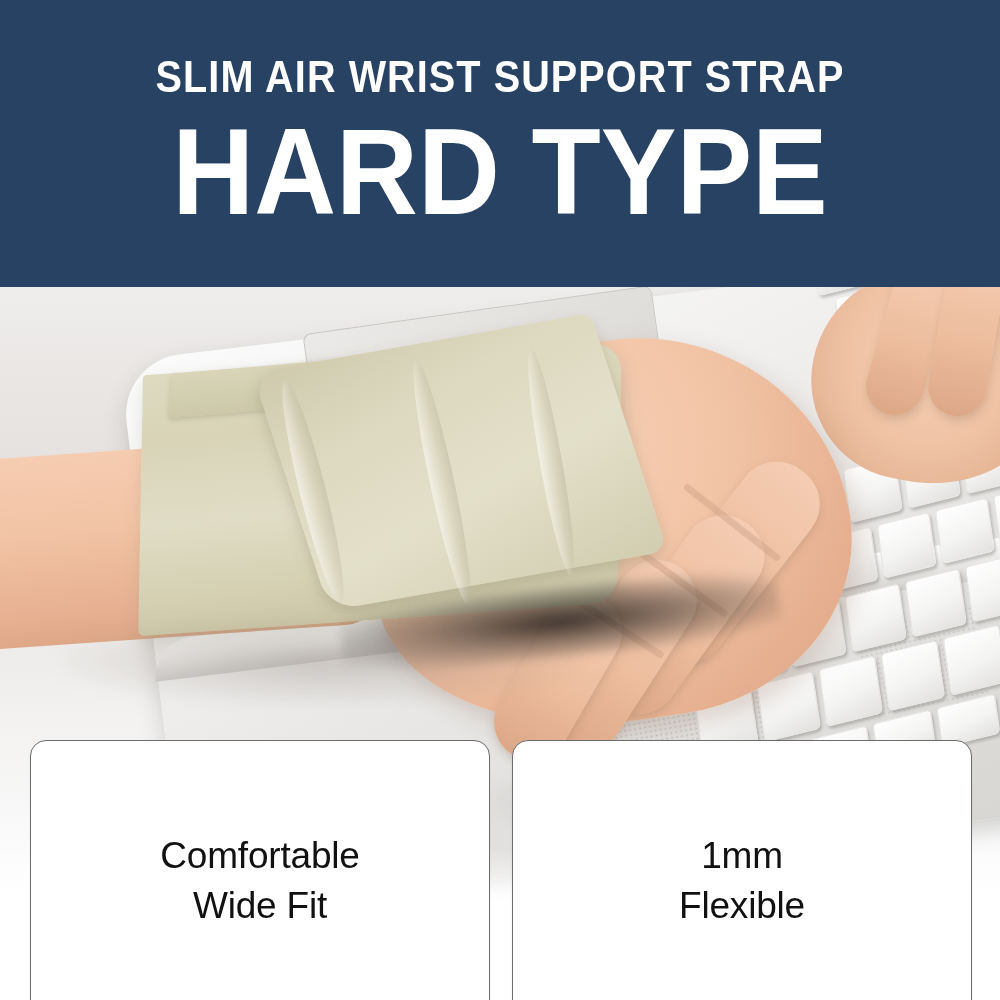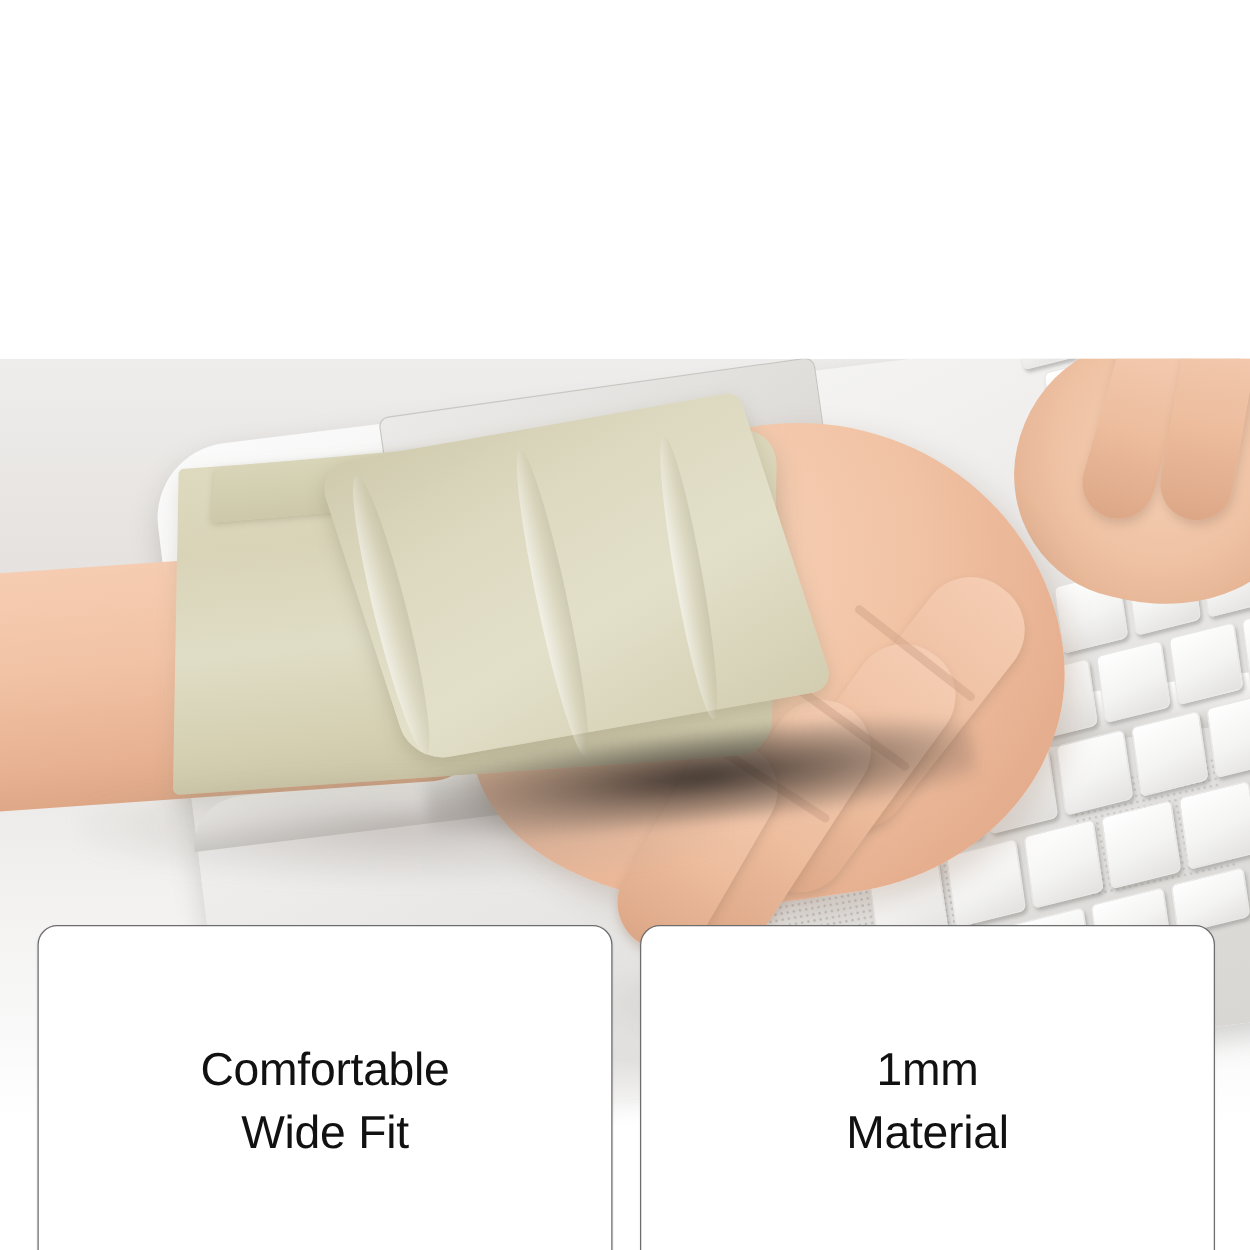--- a/index.html
+++ b/index.html
@@ -277,20 +277,24 @@
     line-height: 50px;
     letter-spacing: -0.2px;
     white-space: pre-line;
   }
 </style>
 </head>
 <body>
 
 <div id="page">
 
+  <div id="header-band">
+    <div id="header-subtitle">SLIM AIR WRIST SUPPORT STRAP</div>
+    <div id="header-title">HARD TYPE</div>
+  </div>
 
   <div id="photo">
 
     <div class="p-desk-top"></div>
     <div class="p-desk-bottom"></div>
 
     <div class="p-laptop"></div>
     <div class="p-laptop-edge"></div>
 
     <div class="p-trackpad"></div>
@@ -373,17 +377,17 @@
     <div class="p-bottom-fade"></div>
   </div>
 
   <div id="feature-cards">
     <div class="feature-card">
       <span class="feature-card-text">Comfortable
 Wide Fit</span>
     </div>
     <div class="feature-card">
       <span class="feature-card-text">1mm
-Material</span>
+Flexible</span>
     </div>
   </div>
 
 </div>
 
 </body></html>

